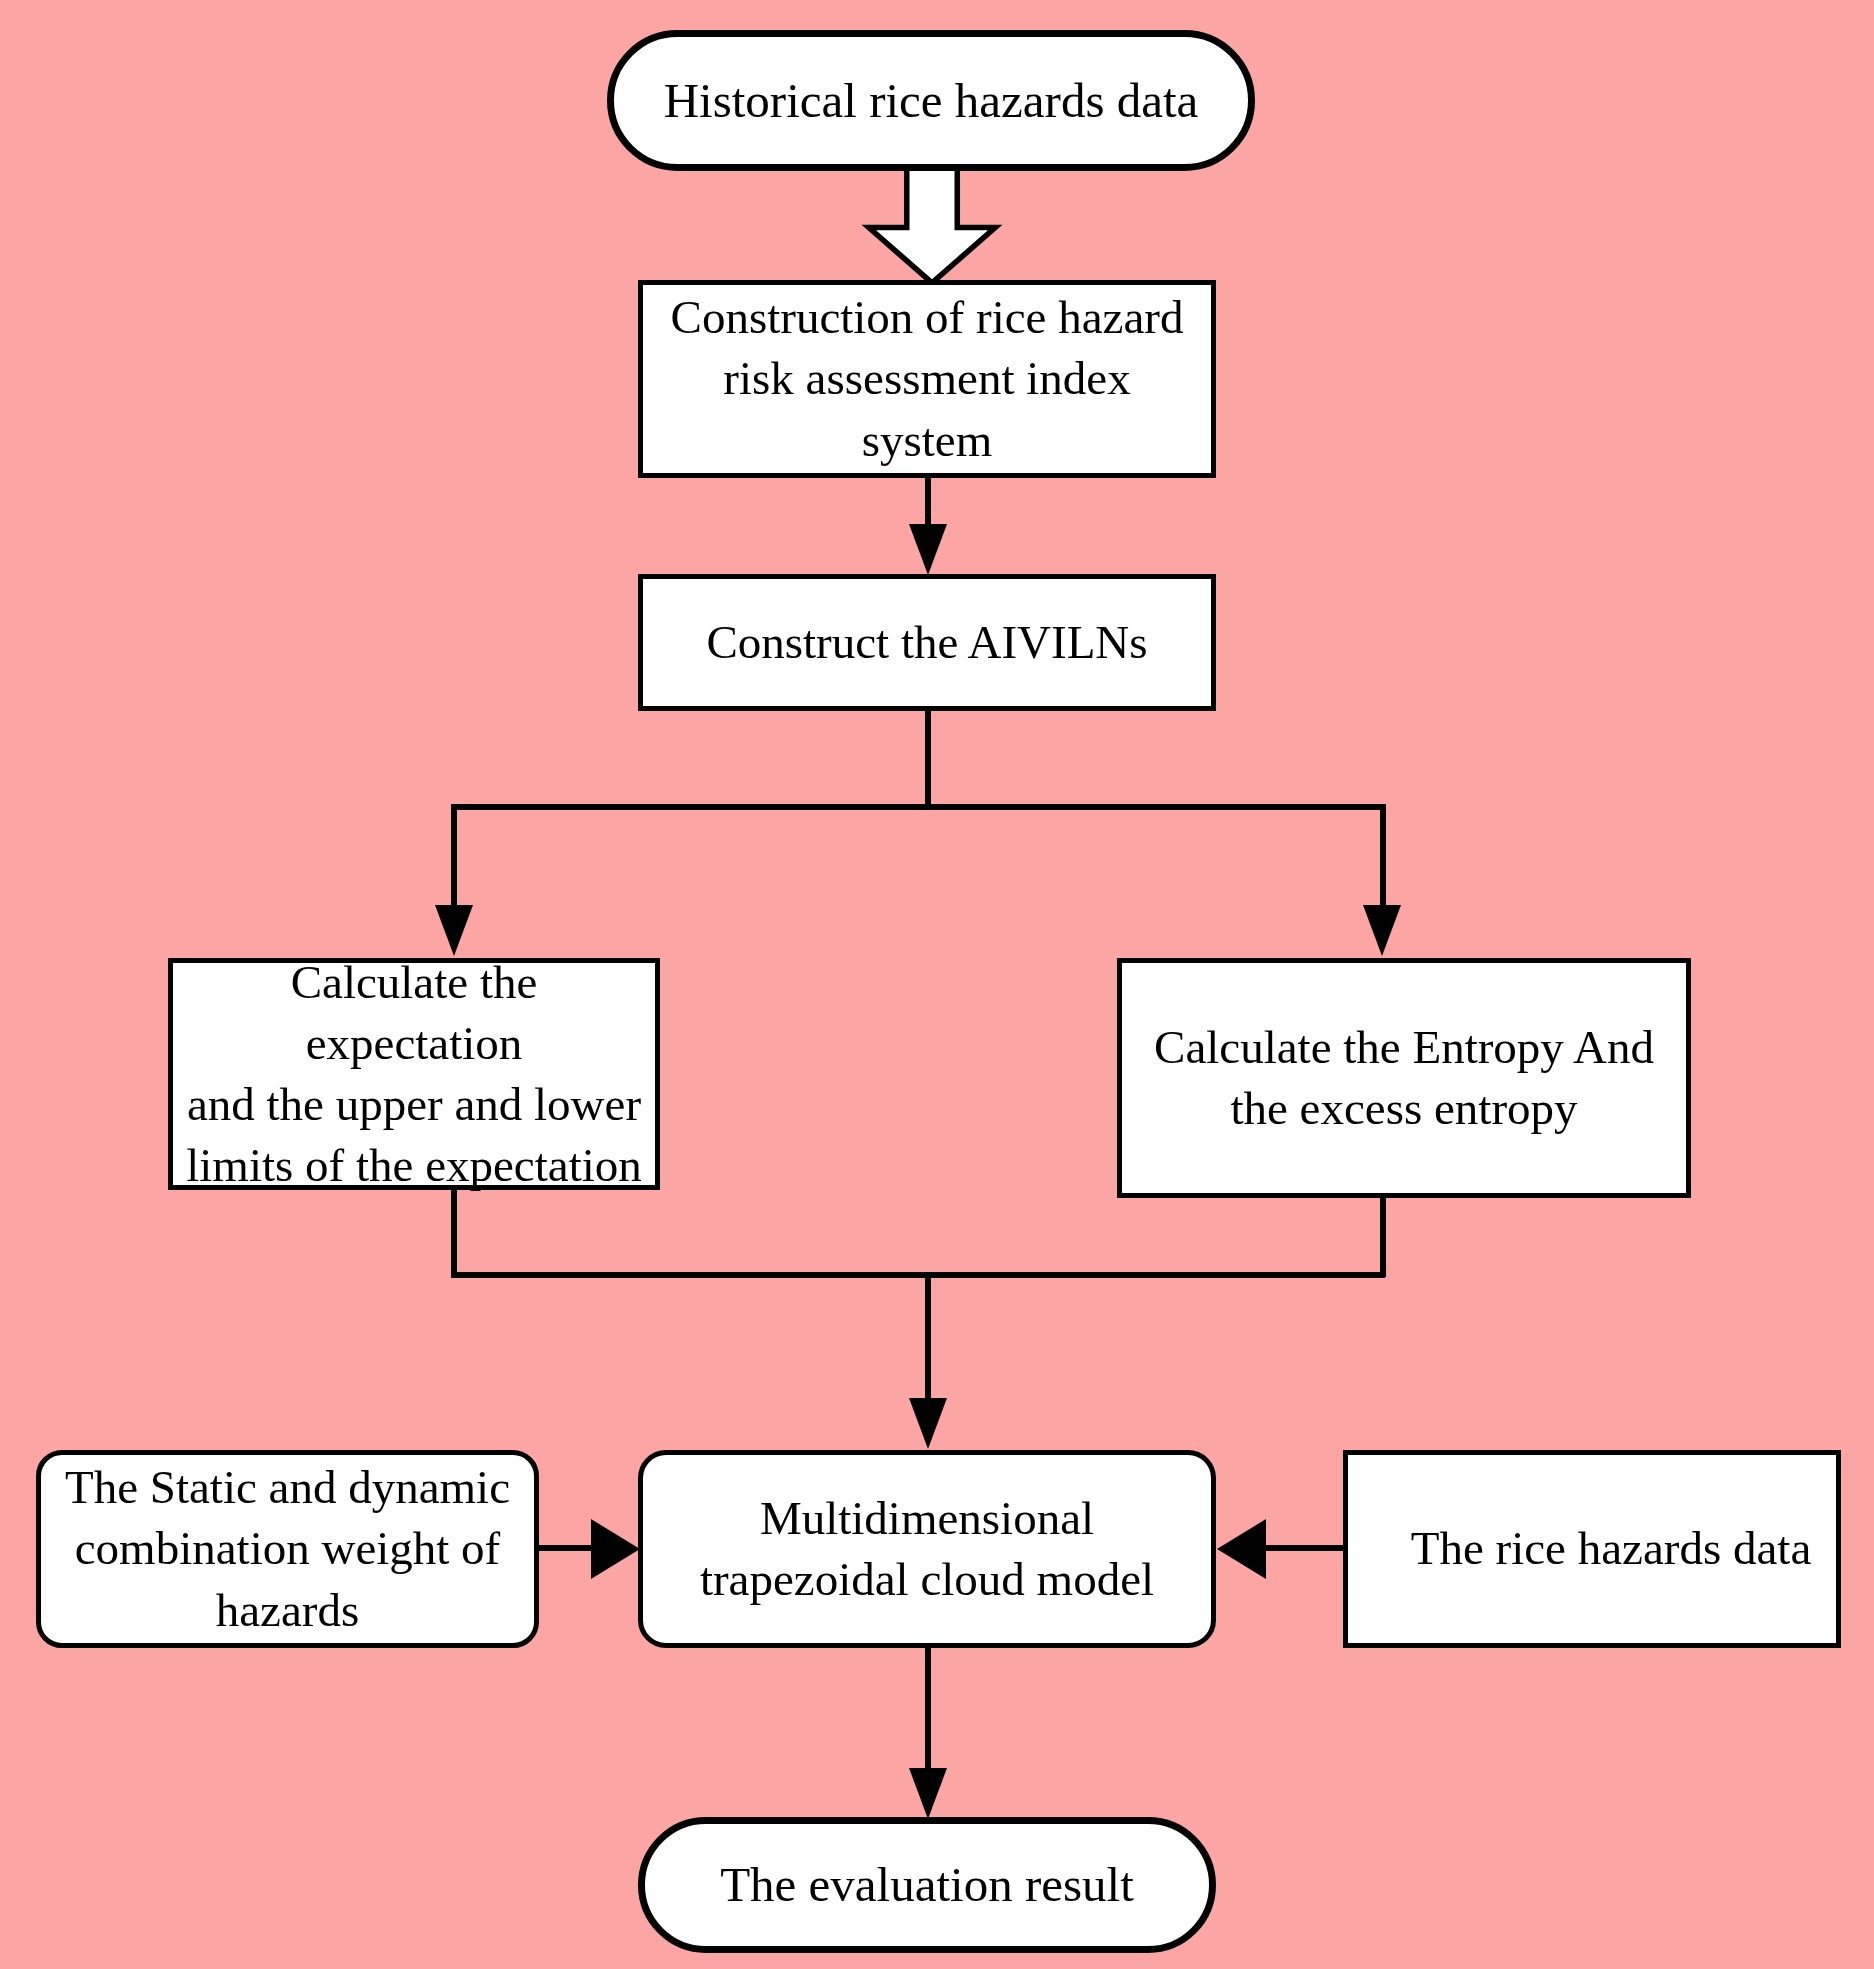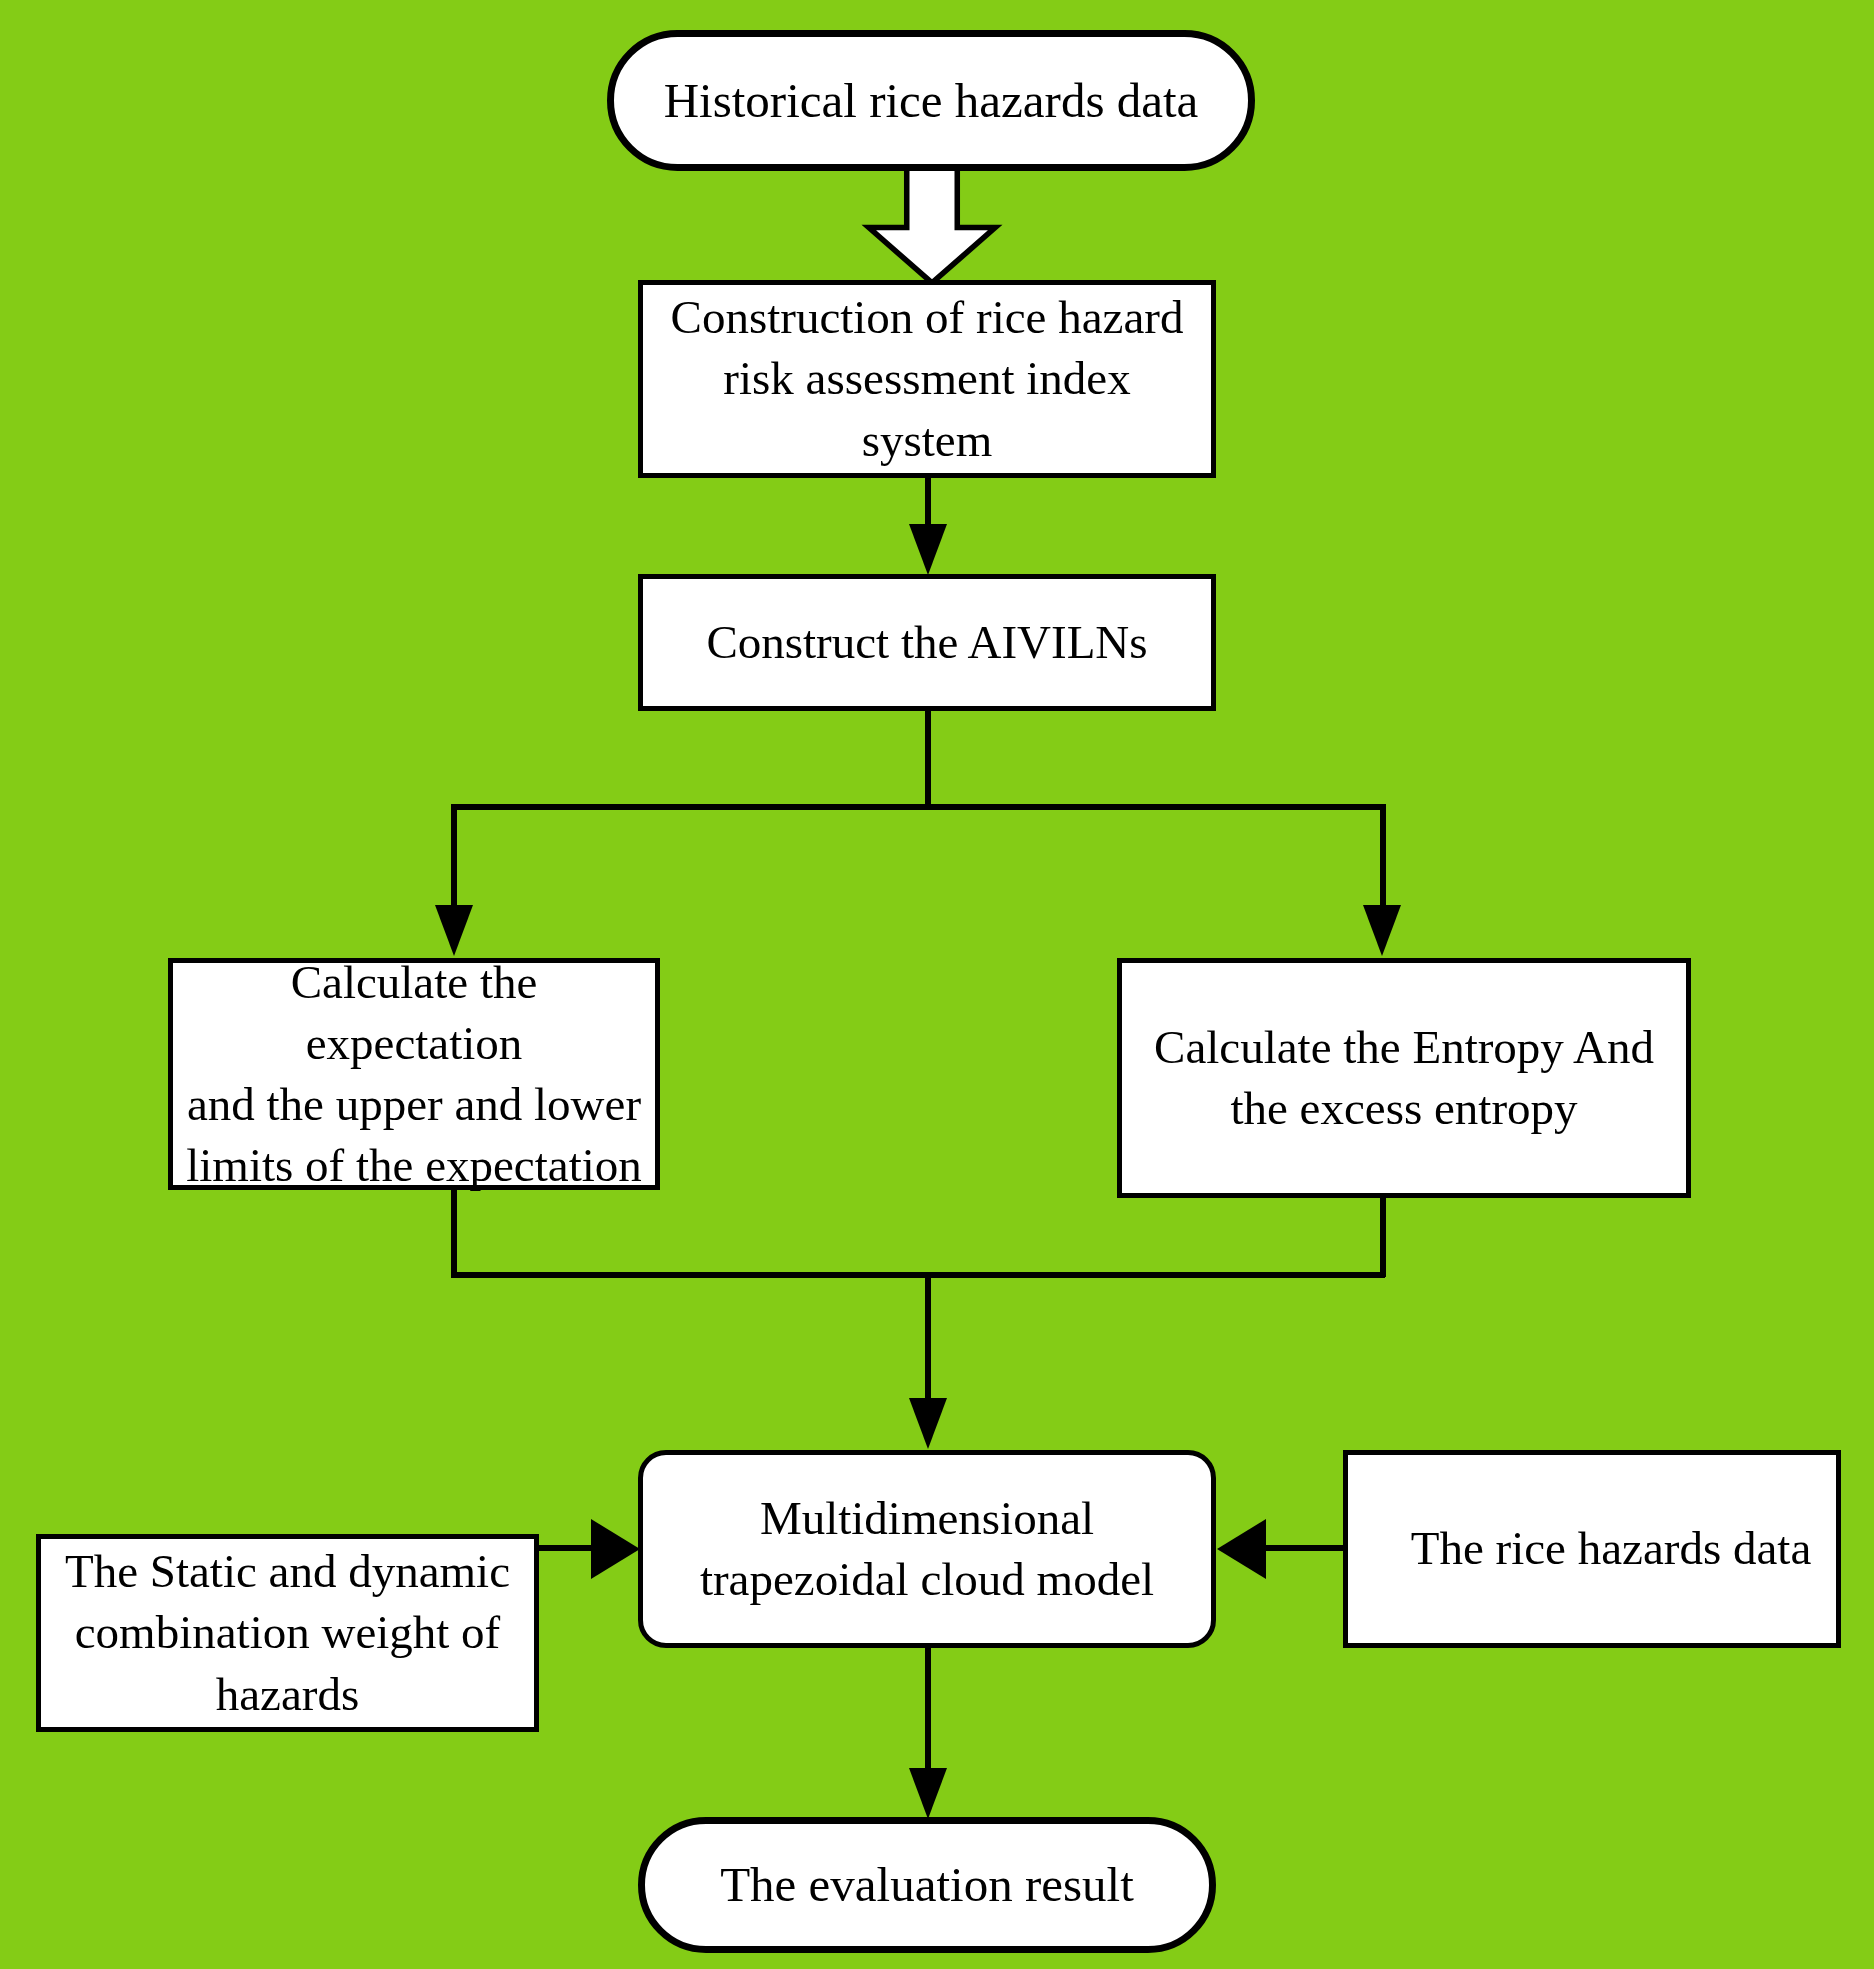--- a/index.html
+++ b/index.html
@@ -1,20 +1,20 @@
 <!DOCTYPE html>
 <html style="font-size:12.6px"><head>
 <meta charset="utf-8">
 <style>
   html,body{margin:0;padding:0;background:#ffffff;}
   #canvas{
     position:relative;
     width:1875px;
     height:1970px;
-    background:#84cc16;
+    background:#fca5a5;
     overflow:hidden;
     font-family:"Liberation Serif","DejaVu Serif",serif;
     color:#000000;
   }
   .node{
     position:absolute;
     box-sizing:border-box;
     background:#ffffff;
     border:5.5px solid #000000;
     display:flex;
@@ -98,21 +98,21 @@
     <span class="lbl">Calculate the expectation
 and the upper and lower
 limits of  the expectation</span>
   </div>
 
   <div class="node" style="left:1117px; top:958px; width:574px; height:240px;">
     <span class="lbl">Calculate the Entropy And
 the excess entropy</span>
   </div>
 
-  <div class="node" style="left:36px; top:1534px; width:503px; height:198px;">
+  <div class="node" style="left:36px; top:1450px; width:503px; height:198px;border-radius:26px;">
     <span class="lbl">The Static and dynamic
 combination  weight of
 hazards</span>
   </div>
 
   <div class="node" style="left:638px; top:1450px; width:578px; height:198px;border-radius:28px;">
     <span class="lbl">Multidimensional
 trapezoidal cloud model</span>
   </div>
 

